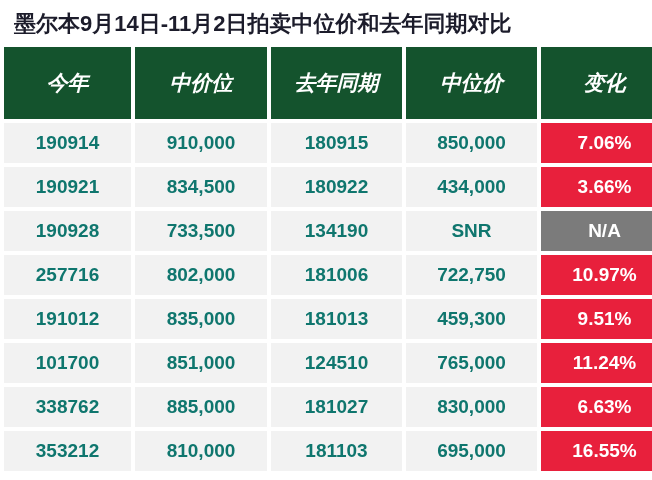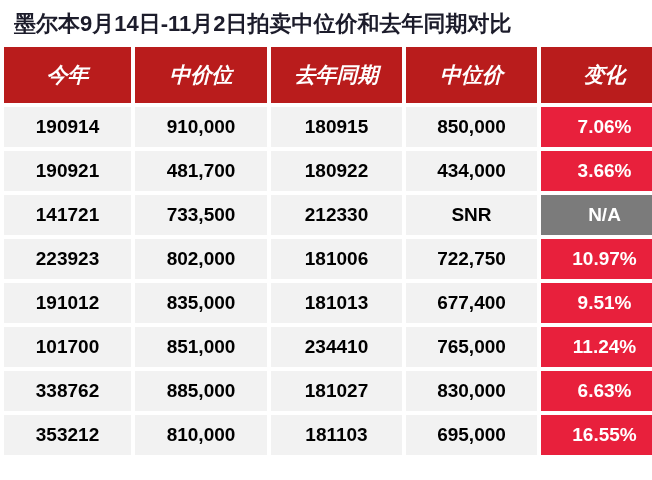--- a/index.html
+++ b/index.html
@@ -36,33 +36,33 @@
     margin: 0;
     margin-top: -4px;
   }
   table.data col.c0 { width: 127px; }
   table.data col.c1 { width: 132px; }
   table.data col.c2 { width: 131px; }
   table.data col.c3 { width: 131px; }
   table.data col.c4 { width: 127px; }
 
   table.data th {
-    background: #b91c1c;
+    background: #14532d;
     color: #ffffff;
     font-size: 21px;
     font-weight: bold;
     font-style: italic;
     height: 40px;
     text-align: center;
     vertical-align: middle;
-    padding: 8px;
+    padding: 16px;
   }
   table.data td {
     background: #f2f2f2;
-    color: #000000;
+    color: #0f766e;
     font-size: 19px;
     font-weight: bold;
     height: 40px;
     text-align: center;
     vertical-align: middle;
     padding: 0;
   }
   table.data td.change {
     background: #e8203c;
     color: #ffffff;
@@ -99,50 +99,50 @@
     <tbody>
       <tr>
         <td>190914</td>
         <td>910,000</td>
         <td>180915</td>
         <td>850,000</td>
         <td class="change">7.06%</td>
       </tr>
       <tr>
         <td>190921</td>
-        <td>481,700</td>
+        <td>834,500</td>
         <td>180922</td>
         <td>434,000</td>
         <td class="change">3.66%</td>
       </tr>
       <tr>
-        <td>141721</td>
+        <td>190928</td>
         <td>733,500</td>
-        <td>212330</td>
+        <td>134190</td>
         <td>SNR</td>
         <td class="change na">N/A</td>
       </tr>
       <tr>
-        <td>223923</td>
+        <td>257716</td>
         <td>802,000</td>
         <td>181006</td>
         <td>722,750</td>
         <td class="change">10.97%</td>
       </tr>
       <tr>
         <td>191012</td>
         <td>835,000</td>
         <td>181013</td>
-        <td>677,400</td>
+        <td>459,300</td>
         <td class="change">9.51%</td>
       </tr>
       <tr>
         <td>101700</td>
         <td>851,000</td>
-        <td>234410</td>
+        <td>124510</td>
         <td>765,000</td>
         <td class="change">11.24%</td>
       </tr>
       <tr>
         <td>338762</td>
         <td>885,000</td>
         <td>181027</td>
         <td>830,000</td>
         <td class="change">6.63%</td>
       </tr>

